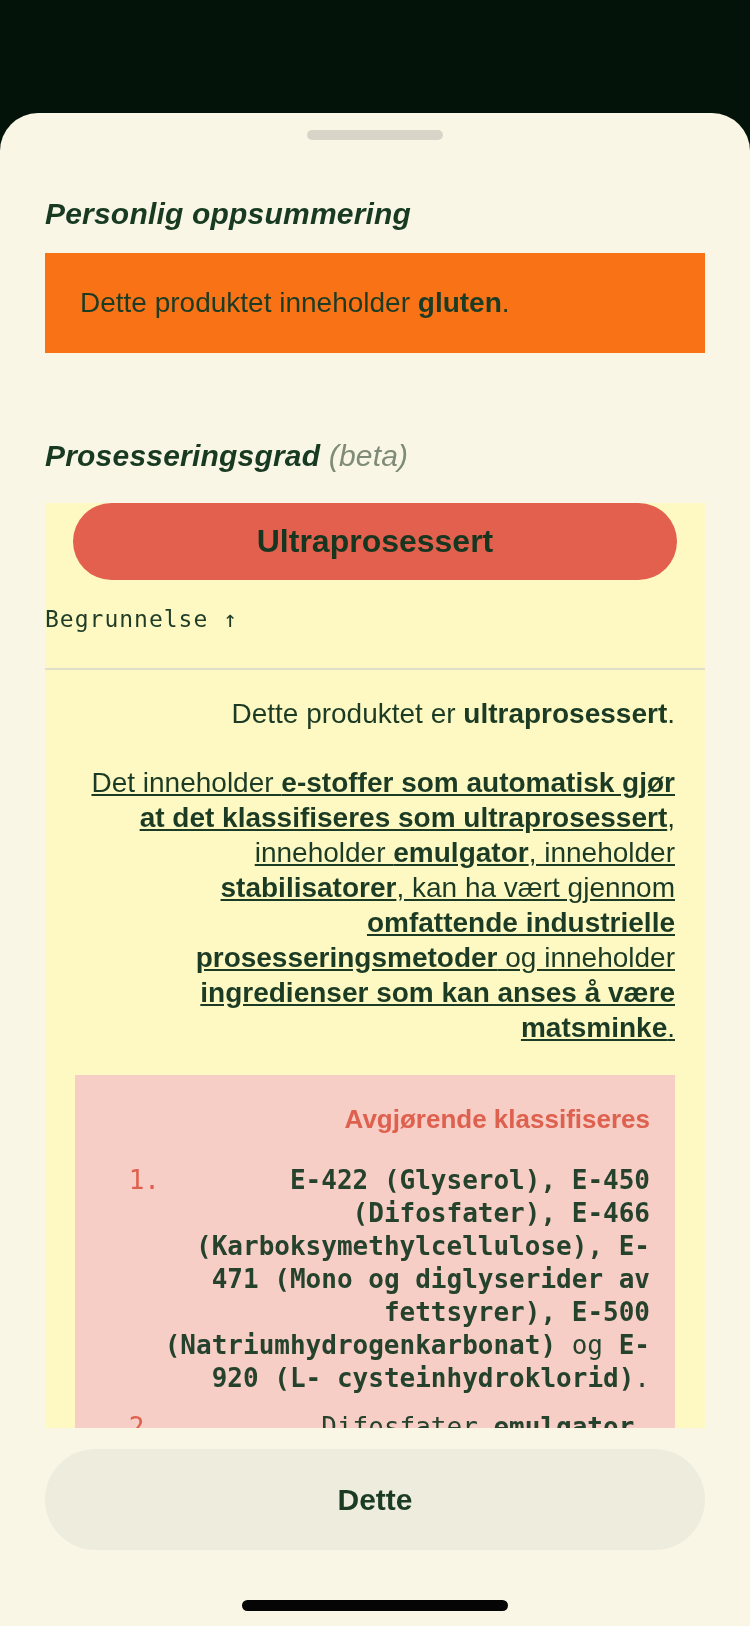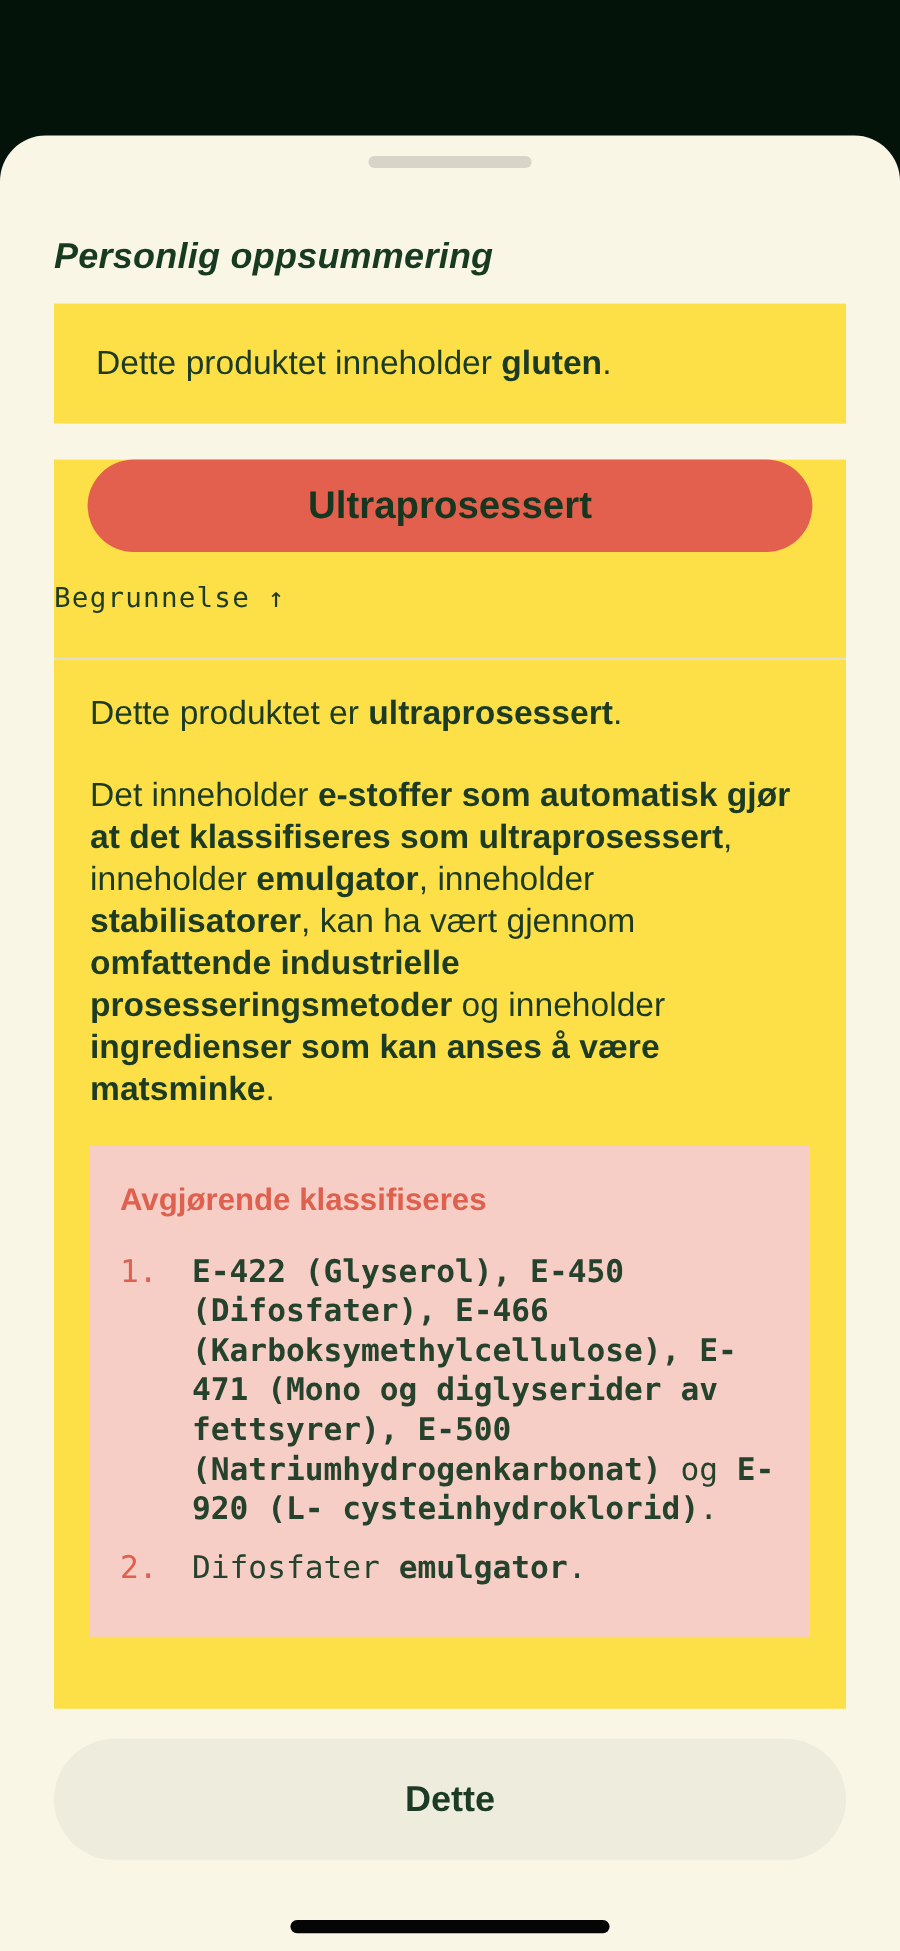--- a/index.html
+++ b/index.html
@@ -27,29 +27,29 @@
   h2 {
     margin:0; font-size:30px; line-height:34px;
     font-weight:700; font-style:italic;
     color:#173a21; letter-spacing:0.2px;
   }
   h2.first { margin-top:84px; }
   h2.second { margin-top:86px; }
   .beta { color:#7e8b76; font-weight:400; }
   .alert {
     margin-top:22px;
-    background:#fde047;
+    background:#f97316;
     padding:33px 35px;
     font-size:28px; line-height:34px;
     color:#1c3b25;
   }
   .b { font-weight:700; }
   .card {
     margin-top:10px;
-    background:#fde047;
+    background:#fef9c3;
     padding-bottom:60px;
   }
   .level-pill {
     margin:30px 28px 0;
     height:77px; border-radius:40px;
     background:#e4604e;
     display:flex; align-items:center; justify-content:center;
     font-size:32px; font-weight:700; color:#17361f;
   }
   .reason-toggle {
@@ -59,23 +59,24 @@
     text-align:left;
     font-family:"DejaVu Sans Mono", monospace;
     font-size:23px; line-height:30px; letter-spacing:1px;
     color:#1e3c27;
   }
   .divider { height:2px; background:#e1decb; margin-top:34px; }
   .card-body {
     padding:26px 30px 0;
     font-size:28px; line-height:35px;
     color:#1c3b25;
+    text-align:right;
   }
   .card-body p { margin:0; }
-  .card-body p + p { margin-top:34px; }
+  .card-body p + p { margin-top:34px;text-decoration:underline; }
   .notes {
     margin-top:30px;
     background:#f6cec6;
     padding:28px 25px 40px;
   }
   .notes-title {
     color:#de604e; font-size:26px; line-height:33px; font-weight:700;
   }
   .notes ol {
     list-style:none; margin:28px 0 0; padding:0;
@@ -111,20 +112,21 @@
 <div class="sheet">
   <div class="handle"></div>
 
   <div class="content">
     <h2 class="first">Personlig oppsummering</h2>
 
     <div class="alert">
       <span><span>Dette produktet inneholder </span><span class="b">gluten</span><span>.</span></span>
     </div>
 
+    <h2 class="second"><span>Prosesseringsgrad</span> <span class="beta">(beta)</span></h2>
 
     <div class="card">
       <div class="level-pill">Ultraprosessert</div>
 
       <button class="reason-toggle"><span>Begrunnelse</span> <span>↑</span></button>
 
       <div class="divider"></div>
 
       <div class="card-body">
         <p><span>Dette produktet er </span><span class="b">ultraprosessert</span><span>.</span></p>

